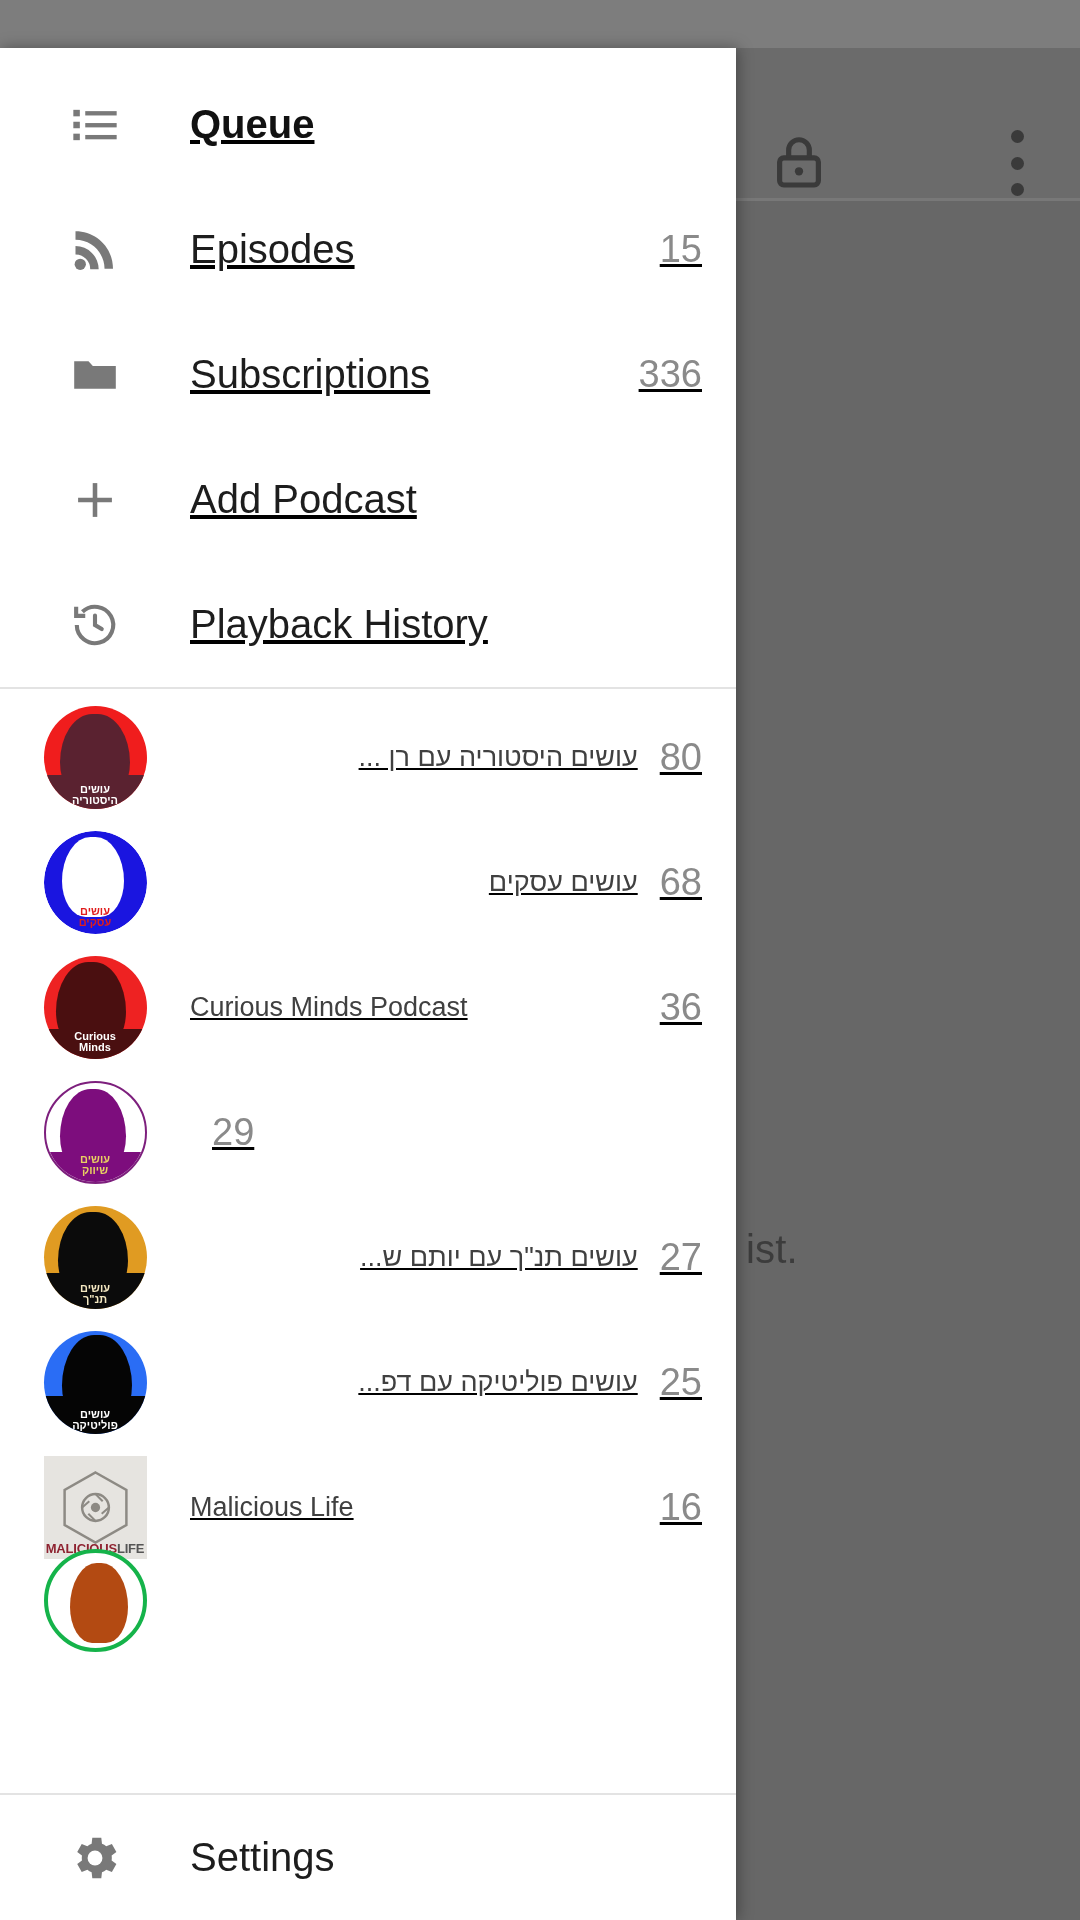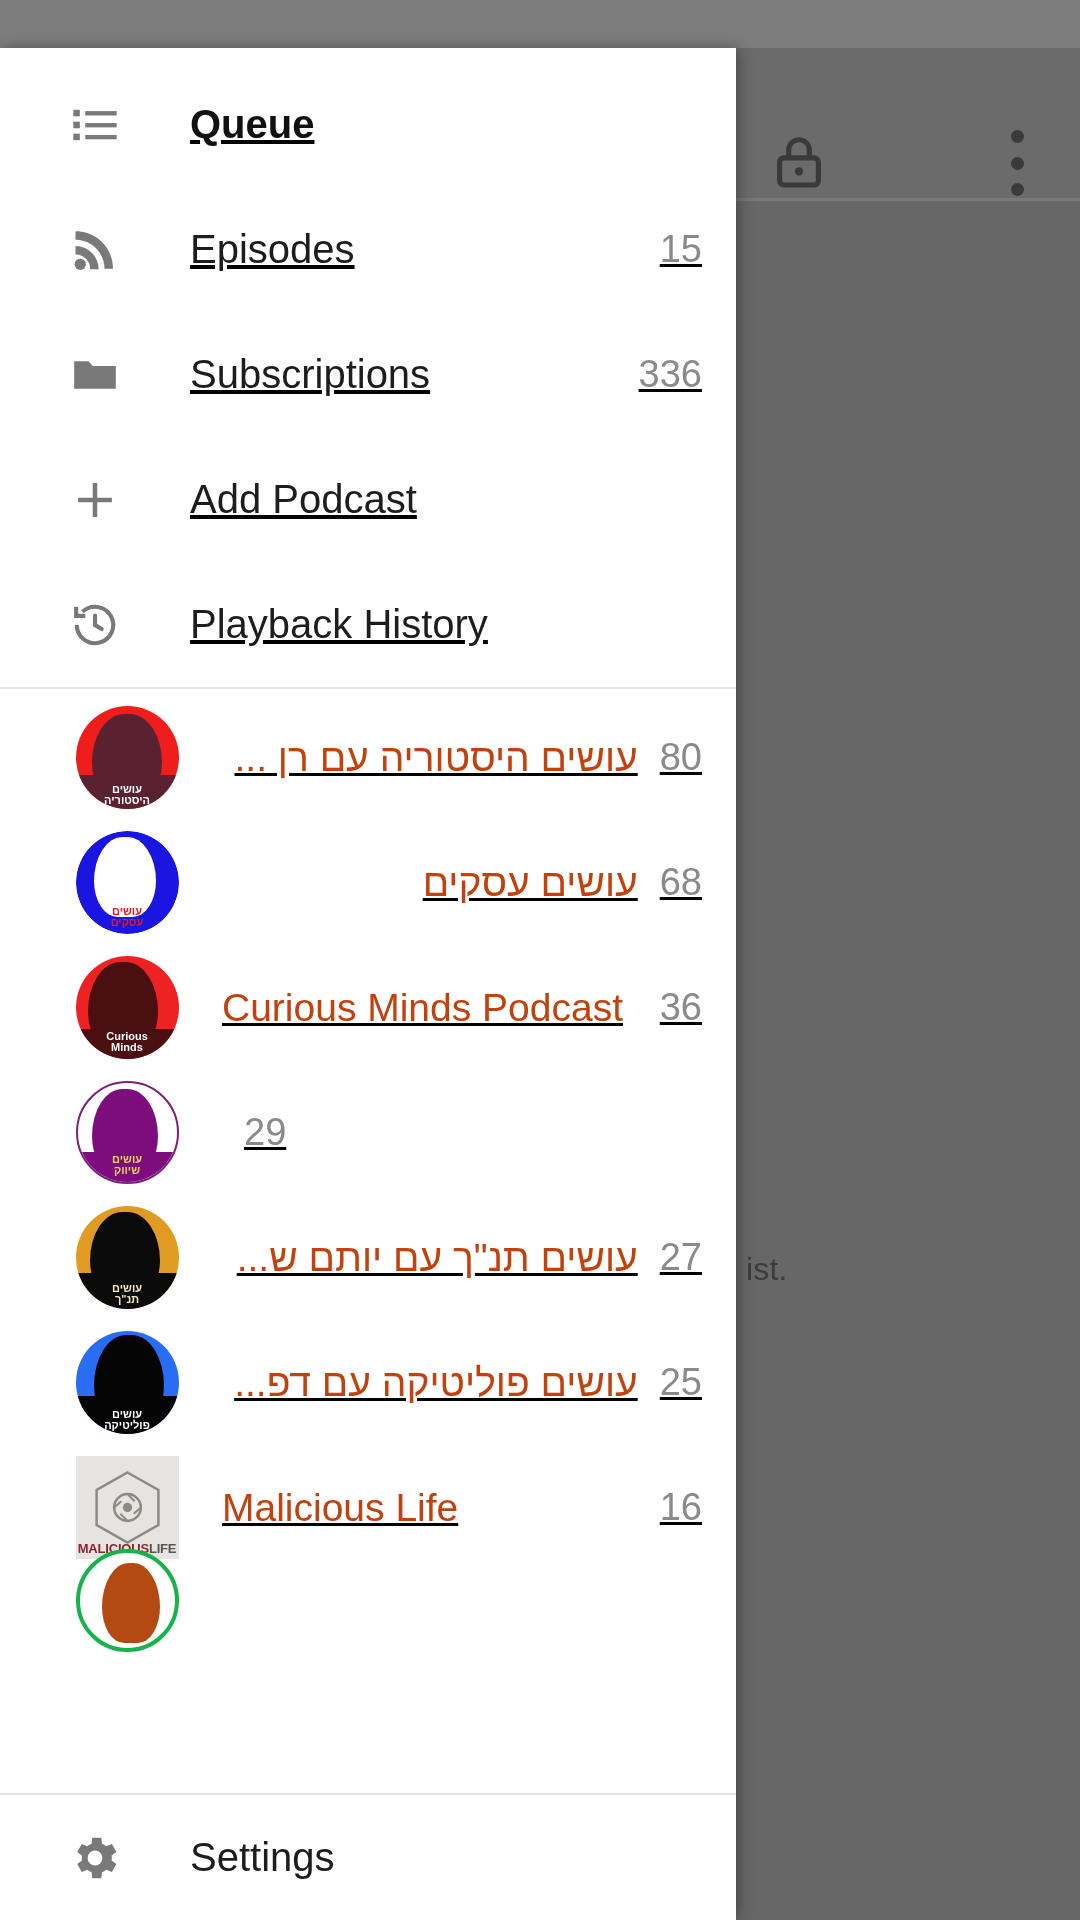--- a/index.html
+++ b/index.html
@@ -16,21 +16,21 @@
   #toolbar-divider{position:absolute;top:198px;left:0;width:1080px;height:3px;background:#787878;}
   #app-body{position:absolute;top:201px;left:0;width:1080px;height:1719px;background:#676767;}
 
   .tb-icon{position:absolute;}
   #lock-icon{left:768px;top:84px;width:62px;height:62px;}
   #overflow-icon{left:1005px;top:82px;width:24px;height:66px;display:flex;flex-direction:column;
      justify-content:space-between;align-items:center;}
   #overflow-icon i{display:block;width:13px;height:13px;border-radius:50%;background:#3a3a3a;}
   #accent-mark{position:absolute;left:870px;top:168px;width:32px;height:16px;background:#18697f;
      transform:skewX(-20deg) rotate(-6deg);border-radius:2px;}
-  #bg-text{position:absolute;left:746px;top:1026px;font-size:32px;color:#3c3c3c;letter-spacing:.2px;margin-top:24px;}
+  #bg-text{position:absolute;left:746px;top:1026px;font-size:40px;color:#3c3c3c;letter-spacing:.2px;}
 
   
   #drawer{
     position:absolute;left:0;top:48px;width:736px;height:1872px;
     background:#ffffff;display:flex;flex-direction:column;
     box-shadow:2px 0 14px rgba(0,0,0,.35);
   }
   #nav-scroll{flex:1 1 auto;overflow:hidden;text-decoration:underline;}
   .nav-section{padding:14px 0 0 0;}
 
@@ -52,26 +52,26 @@
   }
 
   .divider{height:2px;background:#e3e3e3;width:100%;}
 
   
   #feed-list{padding-top:6px;}
   .feed-row{
     height:125px;display:flex;align-items:center;padding:0 34px 0 0;box-sizing:border-box;
   }
   .feed-art{
-    width:190px;min-width:190px;display:flex;align-items:center;justify-content:center;padding-left:32px;
+    width:190px;min-width:190px;display:flex;align-items:center;justify-content:center;
   }
   .art{width:103px;height:103px;position:relative;overflow:hidden;}
   .art.circle{border-radius:50%;}
   .feed-title{
-    flex:1 1 auto;font-size:39px;color:#c2410c;white-space:nowrap;overflow:hidden;
+    flex:1 1 auto;font-size:27px;color:#404040;white-space:nowrap;overflow:hidden;
     text-overflow:ellipsis;direction:rtl;text-align:right;
   }
   .feed-title.ltr{direction:ltr;text-align:left;}
   .feed-count{font-size:38px;color:#8a8a8a;margin-left:22px;min-width:40px;text-align:right;}
 
   
   #drawer-footer{flex:0 0 auto;border-top:2px solid #e3e3e3;}
   #settings-row{height:125px;display:flex;align-items:center;}
 
   

